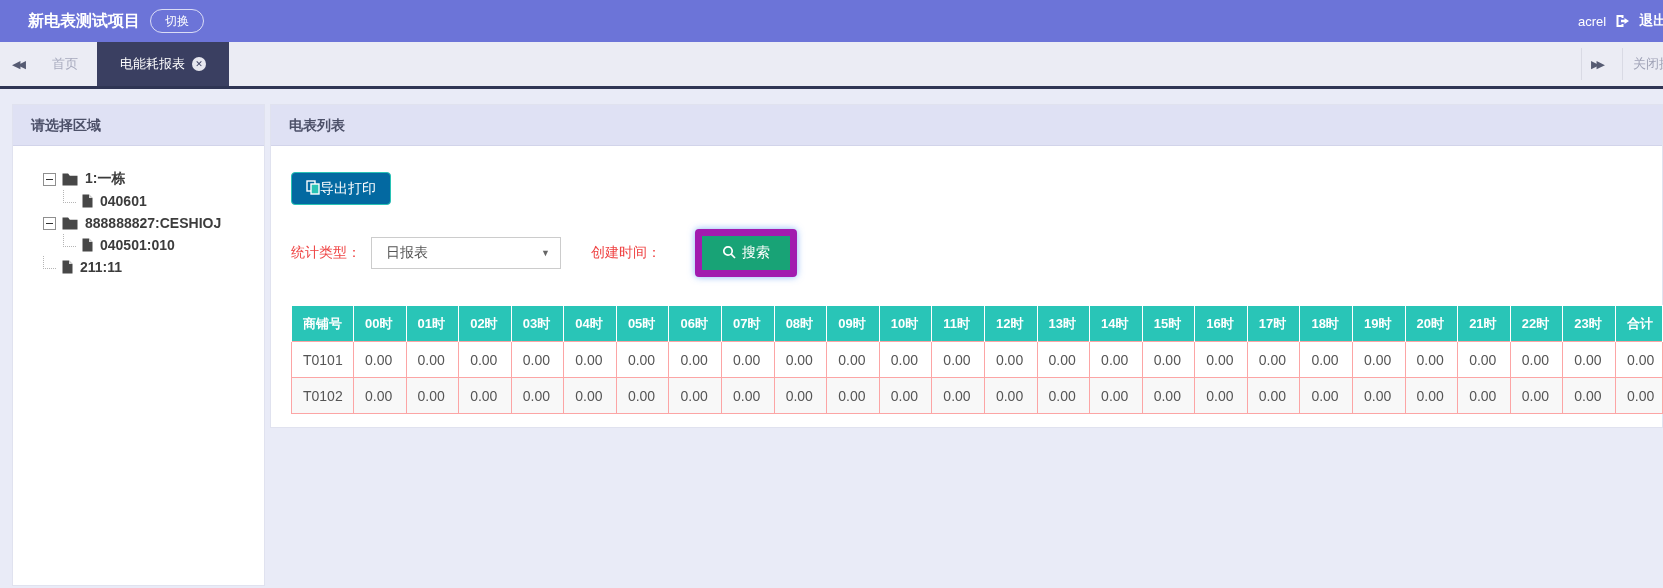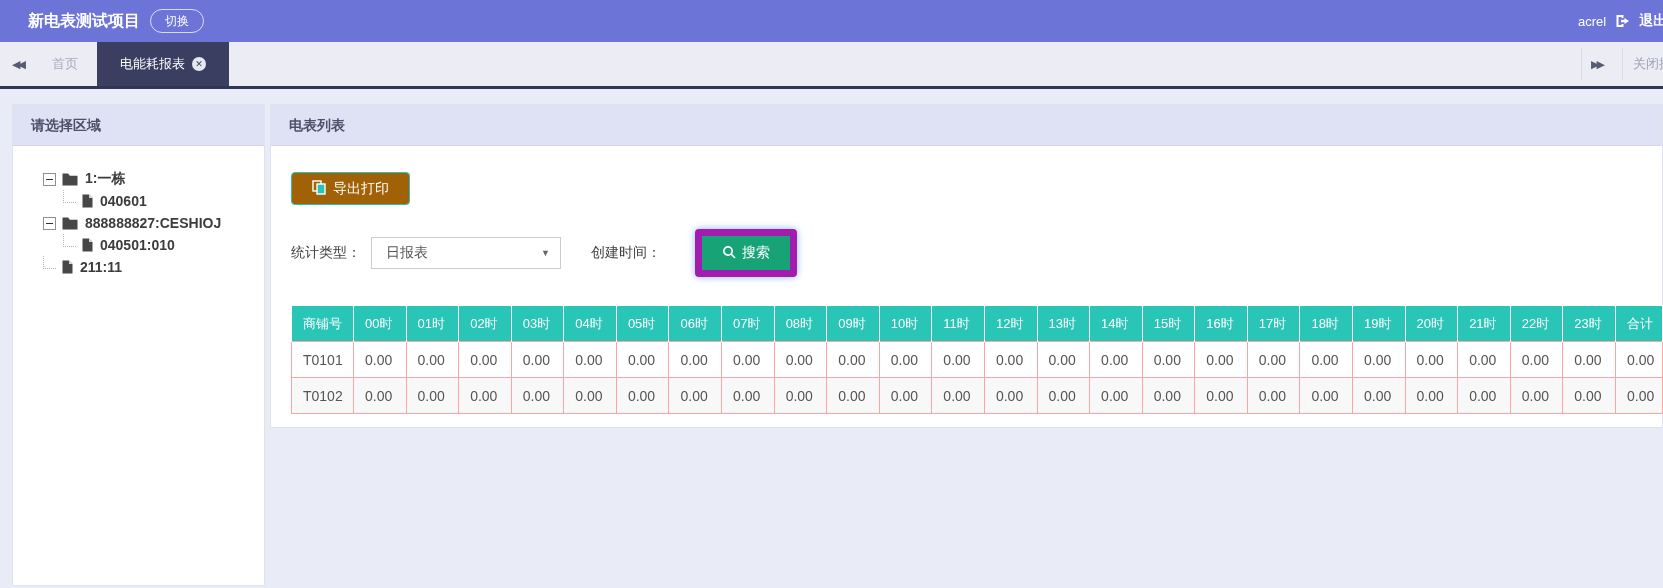--- a/index.html
+++ b/index.html
@@ -45,40 +45,40 @@
   .tree-label{margin-left:7px;}
   .expander{width:13px;height:13px;box-sizing:border-box;border:1px solid #8f8f8f;background:#fff;position:relative;
     margin-right:6px;flex:0 0 13px;cursor:pointer;}
   .expander::after{content:"";position:absolute;left:2px;right:2px;top:5px;height:1px;background:#333;}
   .elbow{width:13px;height:13px;box-sizing:border-box;border-left:1px dotted #b5b5b5;border-bottom:1px dotted #b5b5b5;
     margin:-9px 6px 0 0;flex:0 0 13px;}
   .tree-icon{display:inline-flex;flex:0 0 auto;}
 
   
   .main-content{padding:0 0 0 20px;}
-  .export-btn{margin-top:26px;height:31px;padding:0 20px;background:#a16207;border:1px solid #28c3b5;border-radius:4px;
-    color:#fff;font-size:14px;display:inline-flex;align-items:center;gap:7px;cursor:pointer;}
+  .export-btn{margin-top:26px;height:31px;padding:0 14px;background:#0369a1;border:1px solid #28c3b5;border-radius:4px;
+    color:#fff;font-size:14px;display:inline-flex;align-items:center;cursor:pointer;}
   .filter-row{margin-top:24px;display:flex;align-items:center;}
-  .filter-label{color:#404040;font-size:14px;}
+  .filter-label{color:#ef4444;font-size:14px;}
   .select-box{margin-left:10px;width:190px;height:32px;box-sizing:border-box;border:1px solid #ccc;background:#fff;
     display:flex;align-items:center;justify-content:space-between;padding:0 10px 0 14px;font-size:14px;color:#555;cursor:pointer;}
   .caret{font-size:9px;color:#666;}
   .date-group{margin-left:10px;display:flex;}
   .date-input{width:148px;height:32px;box-sizing:border-box;border:1px solid #ccc;border-right:none;background:#fff;
     padding:0 0 0 14px;font-size:14px;color:#555;font-family:inherit;outline:none;}
   .cal-btn{width:38px;height:32px;box-sizing:border-box;border:1px solid #ccc;background:#fff;display:flex;
     align-items:center;justify-content:center;cursor:pointer;}
   .search-btn{margin-left:34px;height:34px;padding:0 20px;background:#18a376;border:7px solid #a21caf;border-radius:4px;
     color:#fff;font-size:14px;display:inline-flex;align-items:center;gap:6px;cursor:pointer;
     box-shadow:0 0 7px rgba(96,156,246,.75);}
   .gap-30{width:30px;}
 
   
   .meter-table{margin-top:28px;border-collapse:collapse;table-layout:fixed;width:1372px;font-size:14px;}
-  .meter-table th{background:#29c5b7;color:#fff;font-size:13px;font-weight:normal;height:35px;text-align:left;
+  .meter-table th{background:#29c5b7;color:#fff;font-size:13px;font-weight:bold;height:35px;text-align:left;
     padding:0 0 0 11px;border:1px solid #fff;border-bottom:none;white-space:nowrap;overflow:hidden;}
   .meter-table td{height:35px;color:#555;padding:0 0 0 11px;border:1px solid #fca5a5;background:#fff;white-space:nowrap;}
   .meter-table tr:nth-child(even) td{background:#f8f8f8;}
   .meter-table col.c-shop{width:62px;}
   .meter-table col.c-total{width:47px;}
 </style>
 </head>
 <body>
 
 <div id="app">

